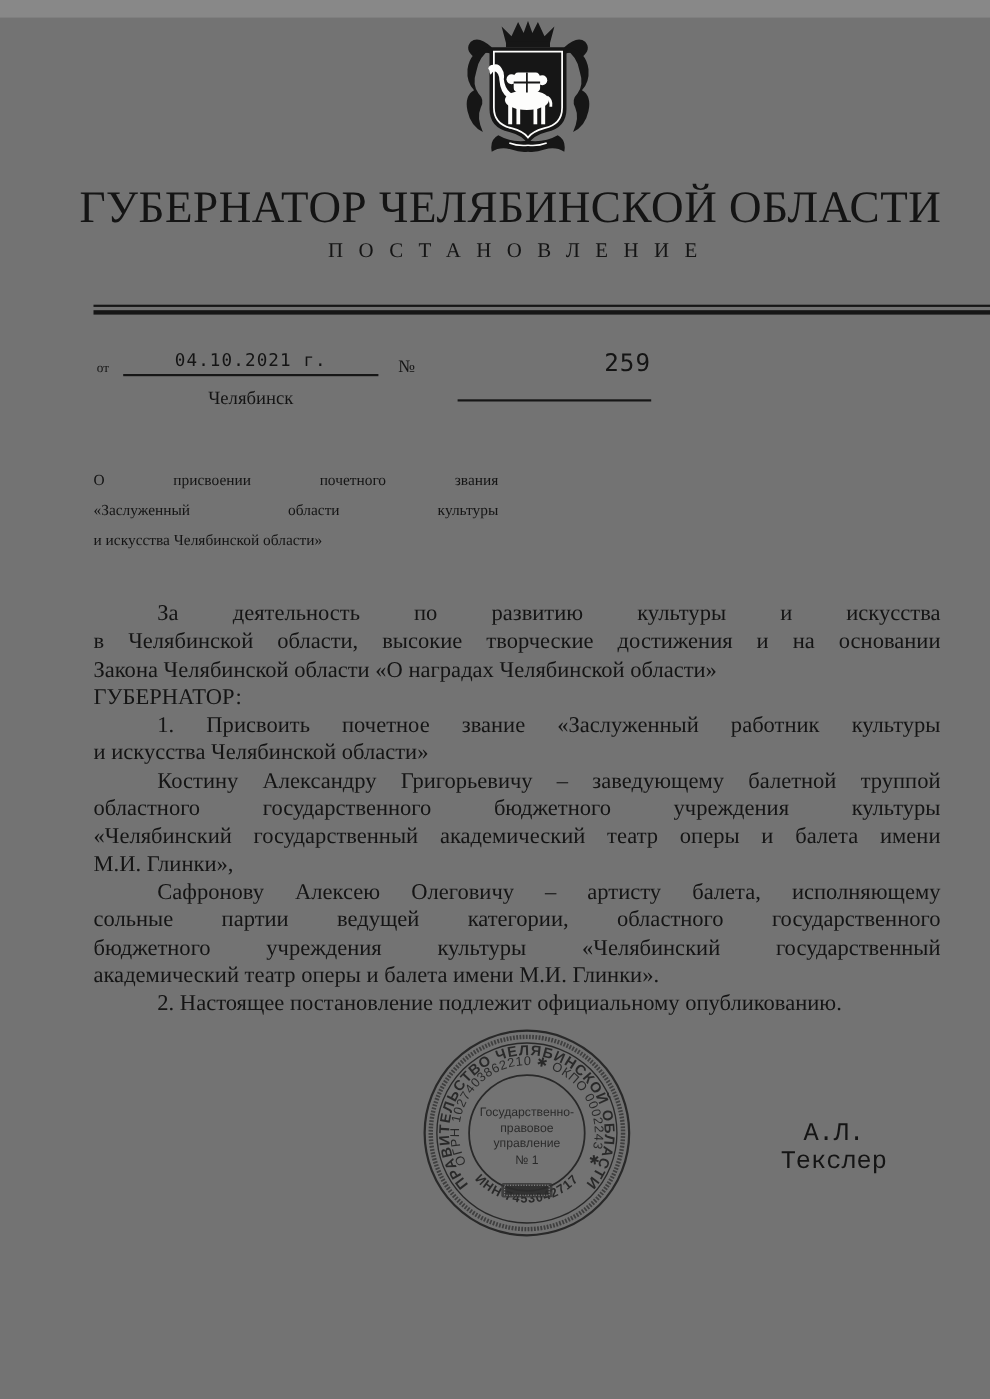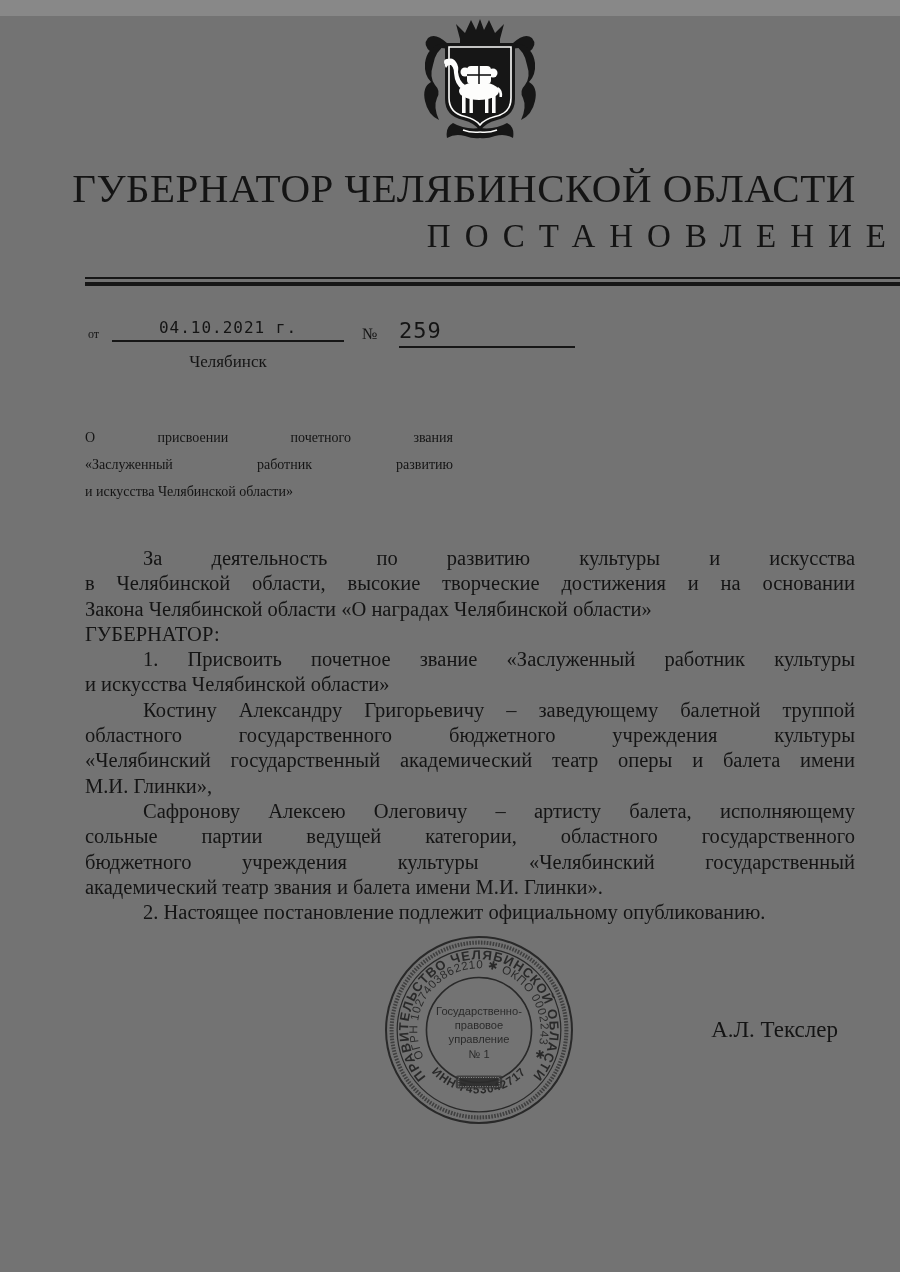--- a/index.html
+++ b/index.html
@@ -10,58 +10,59 @@
   }
   
   .emblem{position:absolute; left:405px; top:3px; width:150px; height:133px;}
   
   .org-title{
     position:absolute; top:148px; left:0; width:900px; text-align:center;
     font-size:41px; letter-spacing:0.5px; white-space:nowrap;
     padding-left:28px; box-sizing:border-box;
   }
   .doc-type{
-    position:absolute; top:202px; left:0; width:900px; text-align:right;
-    font-size:33px; letter-spacing:14px; padding-left:46px; box-sizing:border-box;
+    position:absolute; top:202px; left:0; width:900px; text-align:center;
+    font-size:19px; letter-spacing:14px; padding-left:46px; box-sizing:border-box;
     white-space:nowrap;
   }
   .rule-thin {position:absolute; top:261px; left:85px; width:815px; height:2px; background:#161616;}
   .rule-thick{position:absolute; top:266px; left:85px; width:815px; height:4px; background:#161616;}
   
   .date-label{position:absolute; left:88px;  top:311px; font-size:12px;}
   .num-label {position:absolute; left:362px; top:309px; font-size:16px;}
   .date-value{
     position:absolute; left:112px; top:302px; width:232px; text-align:center;
     font-family:"DejaVu Sans Mono", monospace; font-size:16px; letter-spacing:1px;
     border-bottom:2px solid #161616; padding-bottom:3px;
   }
   .num-value{
-    position:absolute; left:399px; top:302px; width:176px; text-align:left;
+    position:absolute; left:416px; top:302px; width:176px; text-align:right;
     font-family:"DejaVu Sans Mono", monospace; font-size:22px; letter-spacing:1px;
-    border-bottom:2px solid #161616; padding-bottom:3px;
+    border-bottom:2px solid #161616; padding-bottom:20px;
   }
   .city{
     position:absolute; left:112px; top:336px; width:232px; text-align:center;
     font-size:17px; font-weight:normal;
   }
   
   .subject{position:absolute; left:85px; top:408px; width:368px;}
   .s-line{font-size:14px; line-height:27px;}
   
   .body{position:absolute; left:85px; top:530px; width:770px;}
   .b-line{font-size:20.5px; line-height:25.3px; white-space:normal;}
   .just{text-align:justify; text-align-last:justify; text-justify:inter-word;}
   .indent{padding-left:58px;}
   
   .stamp{position:absolute; left:383px; top:918px; width:192px; height:192px; opacity:.88;}
   .stamp text{fill:#1f1f1f;}
   
   .signature{
-    position:absolute; left:678px; top:1001px; width:160px; text-align:right;
+    position:absolute; left:678px; top:1001px; width:160px; text-align:center;
     font-size:23px;
+    font-family:Liberation Mono, monospace;
   }
 </style>
 </head>
 <body>
 
 <div class="page">
 
   <div class="emblem">
     <svg viewBox="0 0 150 133" width="150" height="133">
       <g fill="#161616">
@@ -114,39 +115,39 @@
   <div class="rule-thick"></div>
 
   <span class="date-label">от</span>
   <div class="date-value">04.10.2021 г.</div>
   <span class="num-label">№</span>
   <div class="num-value">259</div>
   <div class="city">Челябинск</div>
 
   <div class="subject" id="subject">
       <div class="s-line just">О присвоении почетного звания</div>
-      <div class="s-line just">«Заслуженный работник развитию</div>
+      <div class="s-line just">«Заслуженный области культуры</div>
       <div class="s-line">и искусства Челябинской области»</div>
     </div>
 
   <div class="body" id="body">
       <div class="b-line just indent">За деятельность по развитию культуры и искусства</div>
       <div class="b-line just">в Челябинской области, высокие творческие достижения и на основании</div>
       <div class="b-line">Закона Челябинской области «О наградах Челябинской области»</div>
       <div class="b-line">ГУБЕРНАТОР:</div>
       <div class="b-line just indent">1. Присвоить почетное звание «Заслуженный работник культуры</div>
       <div class="b-line">и искусства Челябинской области»</div>
       <div class="b-line just indent">Костину Александру Григорьевичу – заведующему балетной труппой</div>
       <div class="b-line just">областного государственного бюджетного учреждения культуры</div>
       <div class="b-line just">«Челябинский государственный академический театр оперы и балета имени</div>
       <div class="b-line">М.И. Глинки»,</div>
       <div class="b-line just indent">Сафронову Алексею Олеговичу – артисту балета, исполняющему</div>
       <div class="b-line just">сольные партии ведущей категории, областного государственного</div>
       <div class="b-line just">бюджетного учреждения культуры «Челябинский государственный</div>
-      <div class="b-line">академический театр звания и балета имени М.И. Глинки».</div>
+      <div class="b-line">академический театр оперы и балета имени М.И. Глинки».</div>
       <div class="b-line indent">2. Настоящее постановление подлежит официальному опубликованию.</div>
     </div>
 
   <svg class="stamp" viewBox="0 0 190 190">
     <defs>
       <path id="arcMain" d="M 45.5,144.5 A 70,70 0 1 1 144.5,144.5"></path>
       <path id="arcNum" d="M 42.2,125.5 A 61,61 0 1 1 147.8,125.5"></path>
       <path id="arcInn" d="M 33,105.9  A 63,63 0 0 0 157,105.9"></path>
     </defs>
     <g fill="none" stroke="#1f1f1f">

